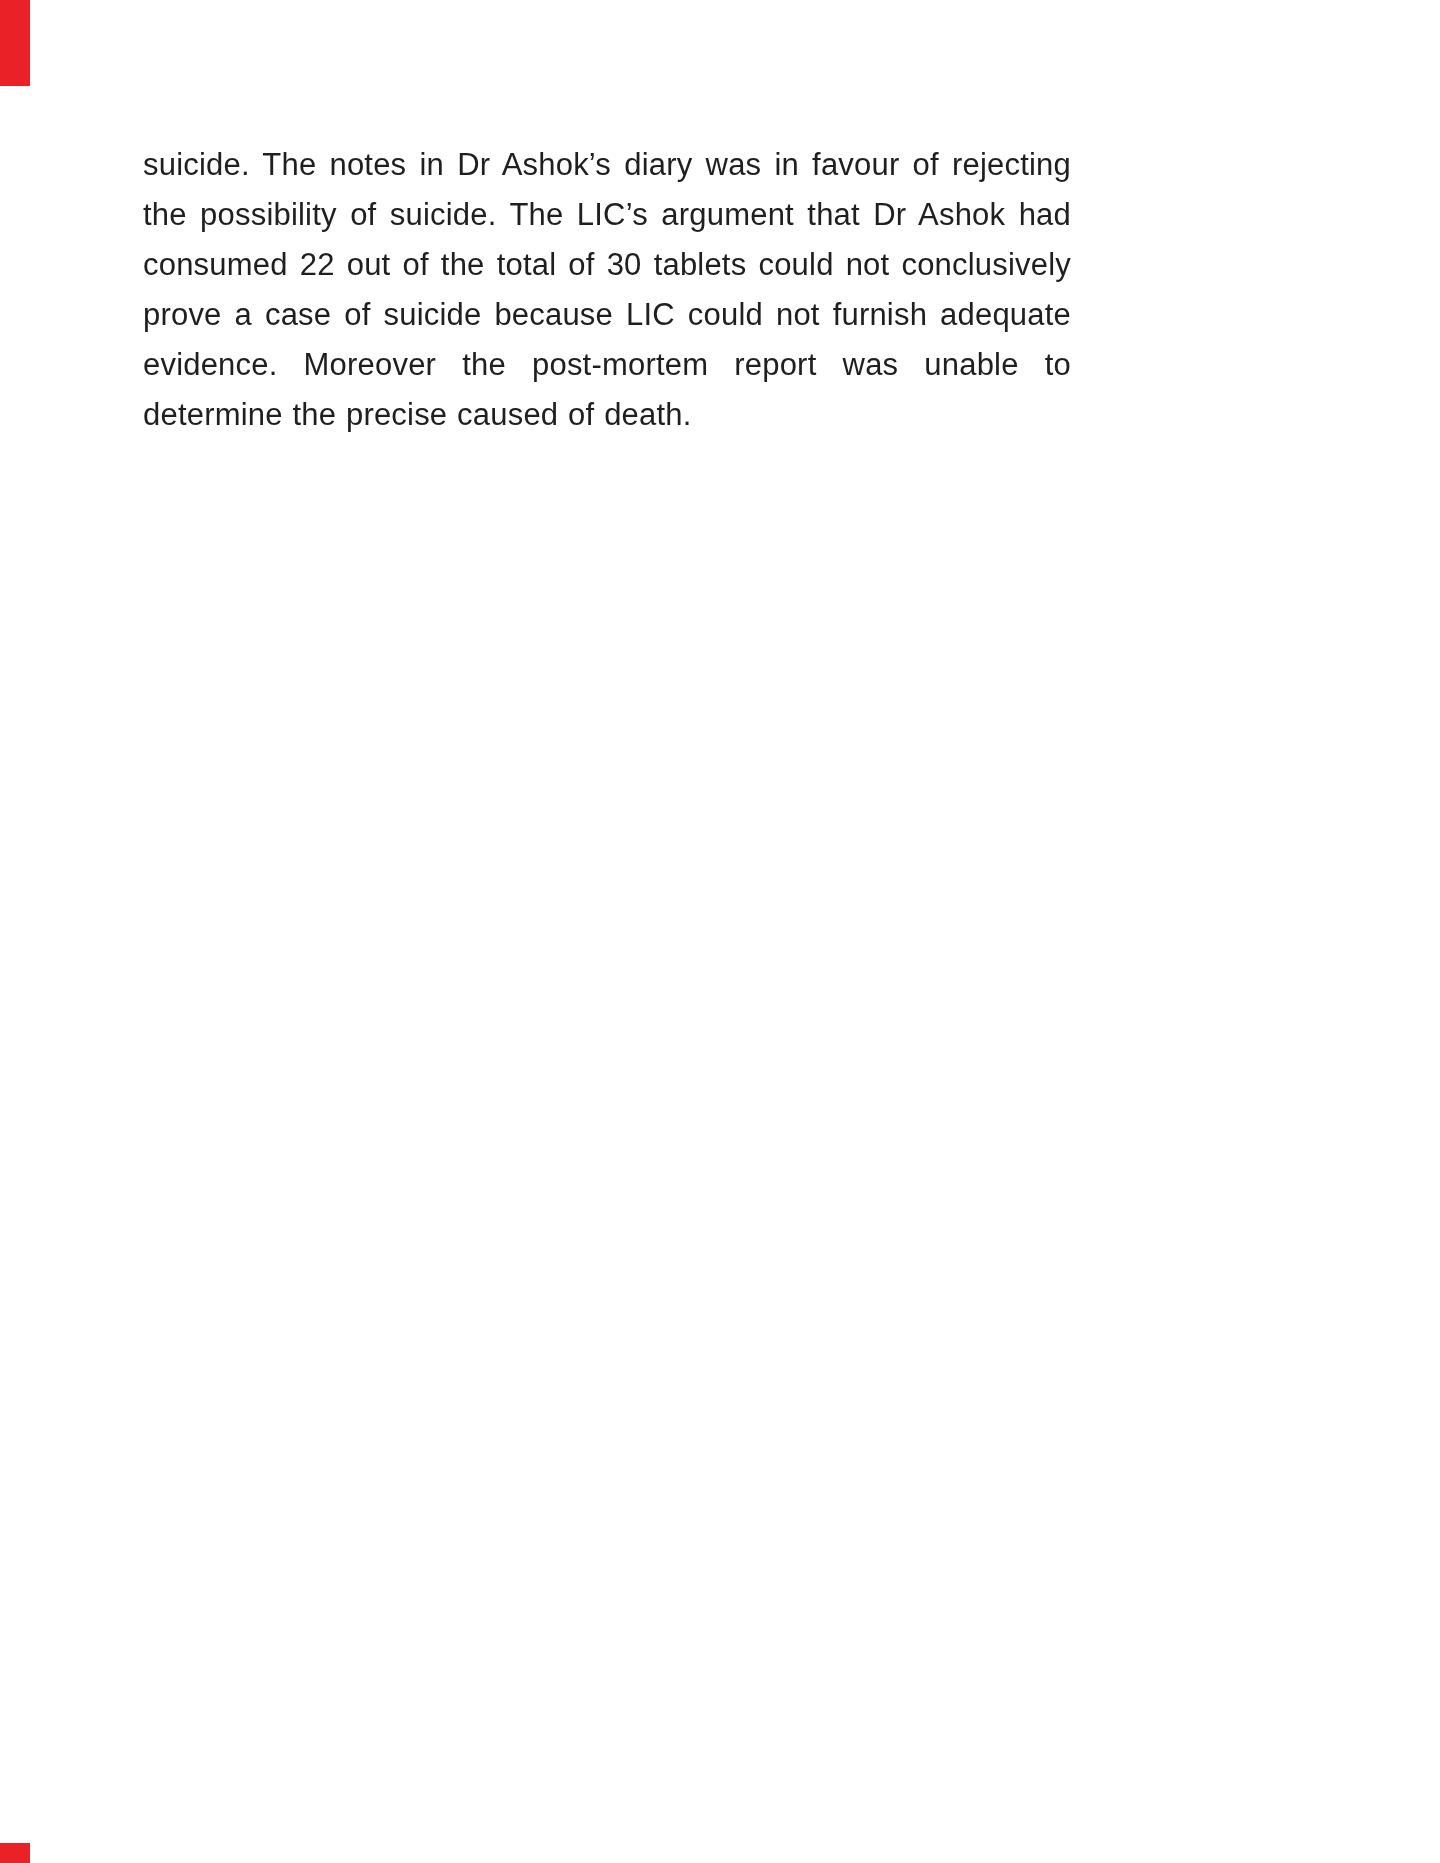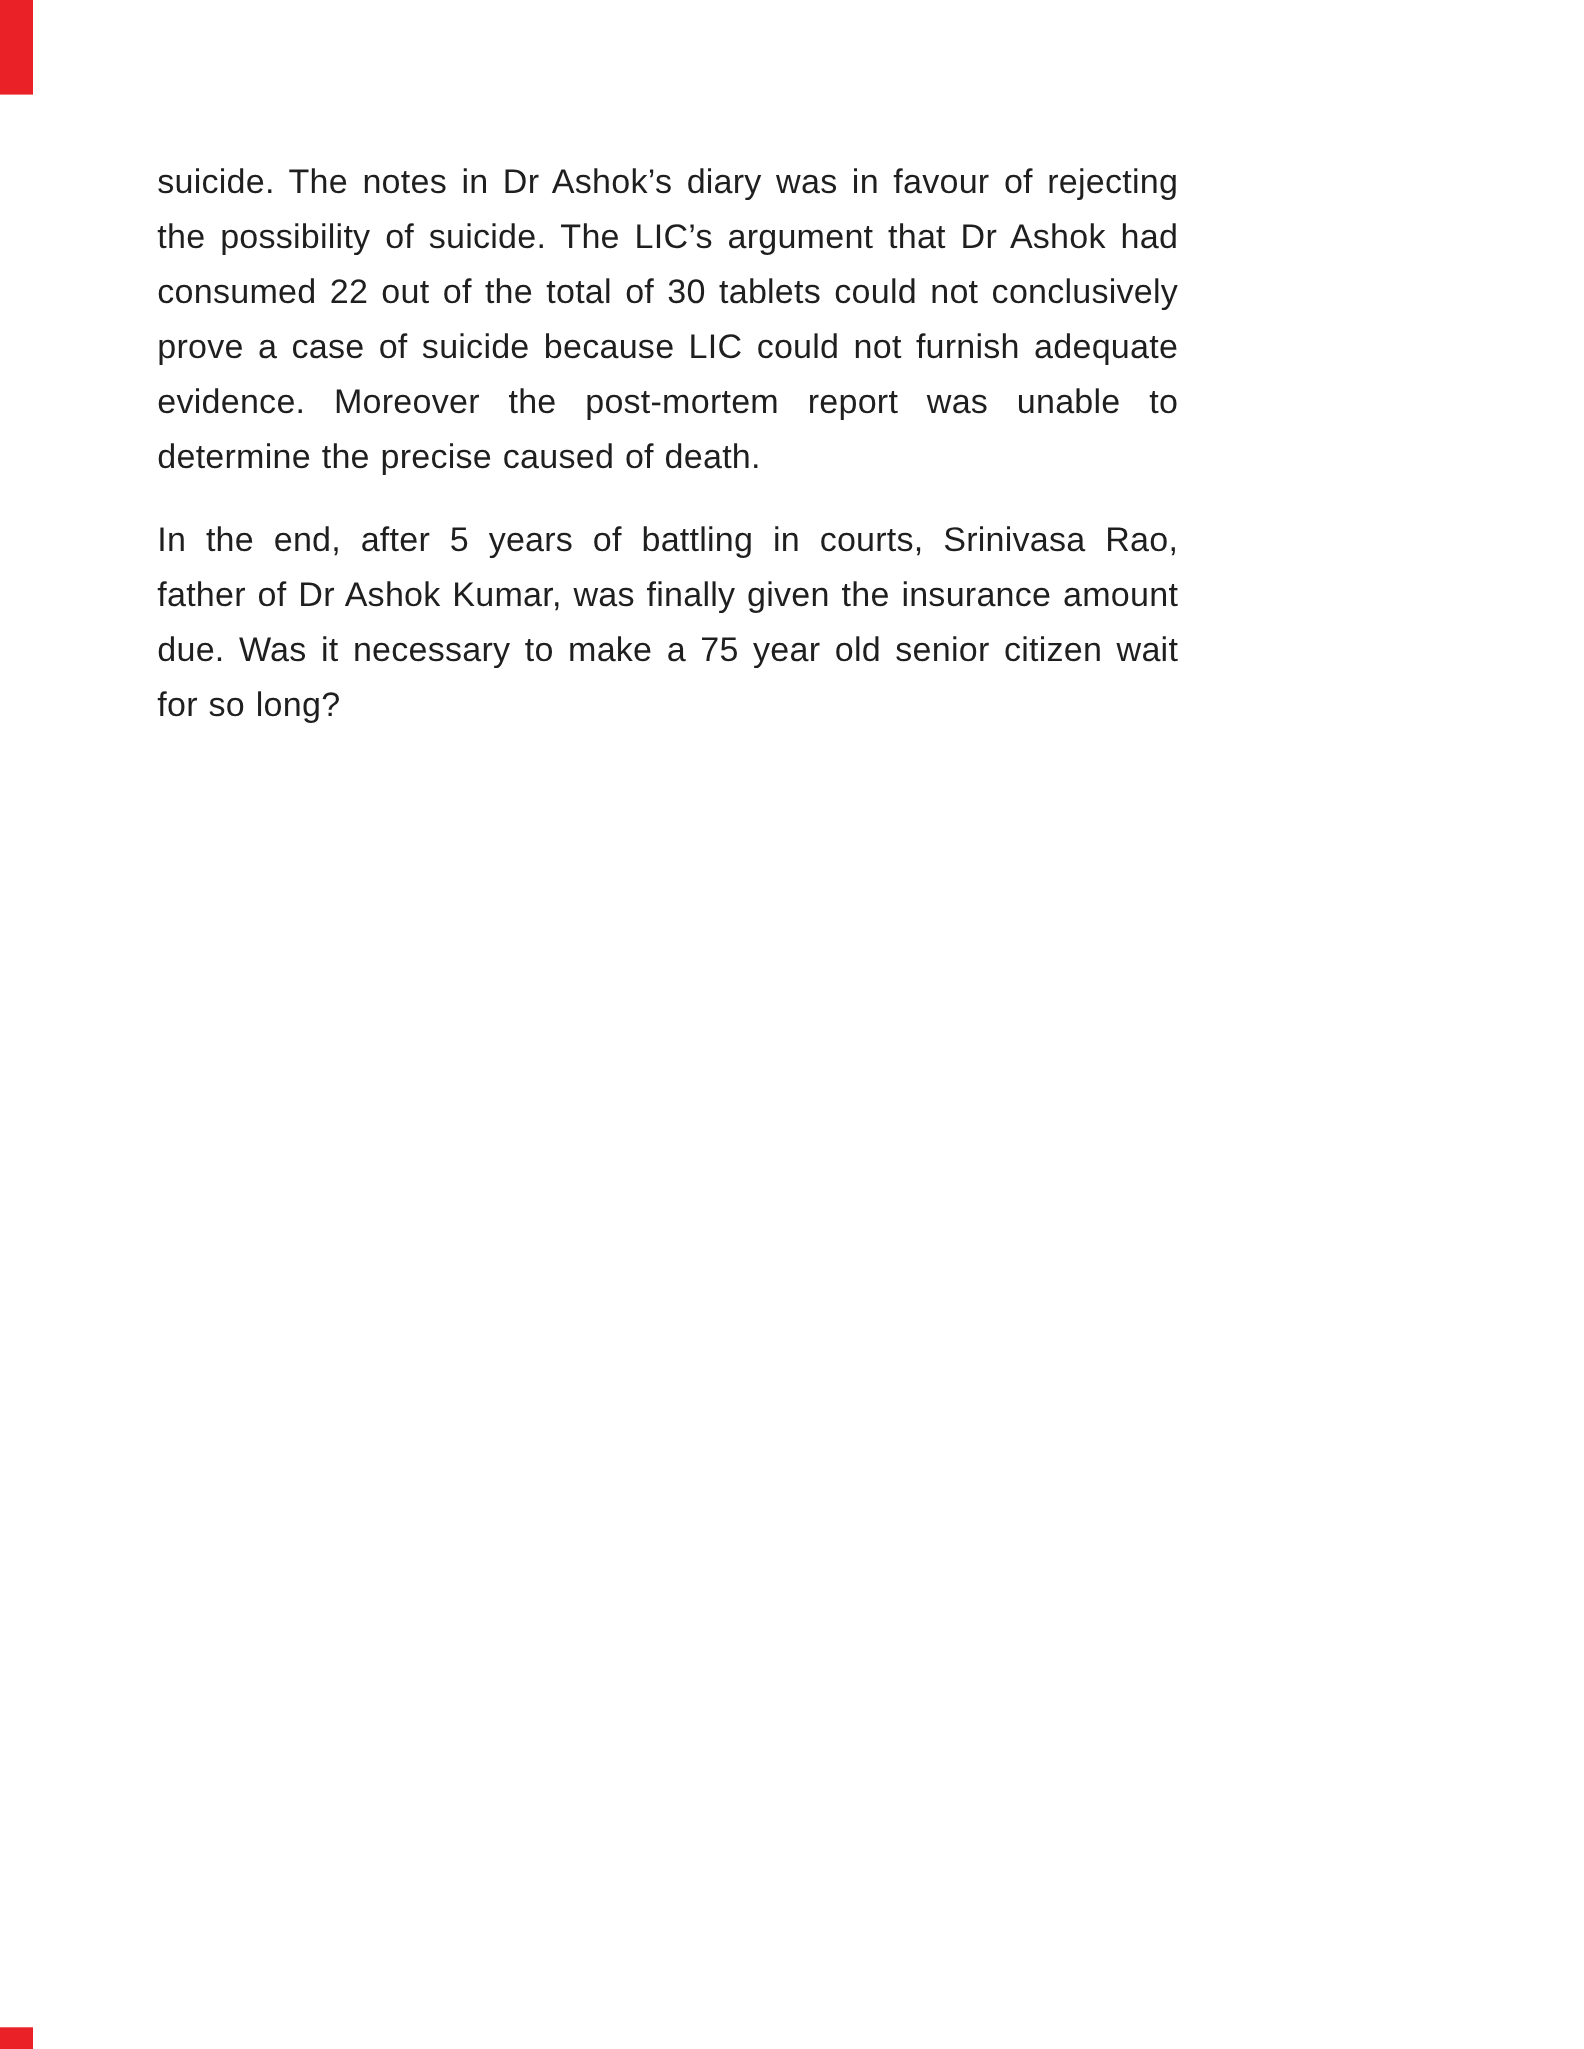--- a/index.html
+++ b/index.html
@@ -58,16 +58,15 @@
 </head>
 <body>
 
 <div class="page">
 
   <div class="red-mark top"></div>
   <div class="red-mark bottom"></div>
 
   <div class="text-block">
     <p>suicide. The notes in Dr Ashok’s diary was in favour of rejecting the possibility of suicide.  The LIC’s  argument that Dr Ashok had consumed 22 out of the total of 30 tablets could not conclusively prove a case of suicide because LIC could not furnish adequate evidence. Moreover  the post-mortem report was unable to determine the precise caused of death.</p>
-    <p>In the end, after 5 years of battling in courts, Srinivasa Rao, father of Dr Ashok Kumar, was finally given the insurance amount due.  Was it necessary to make a 75 year old senior citizen wait for so long?</p>
   </div>
 
 </div>
 
 </body></html>

